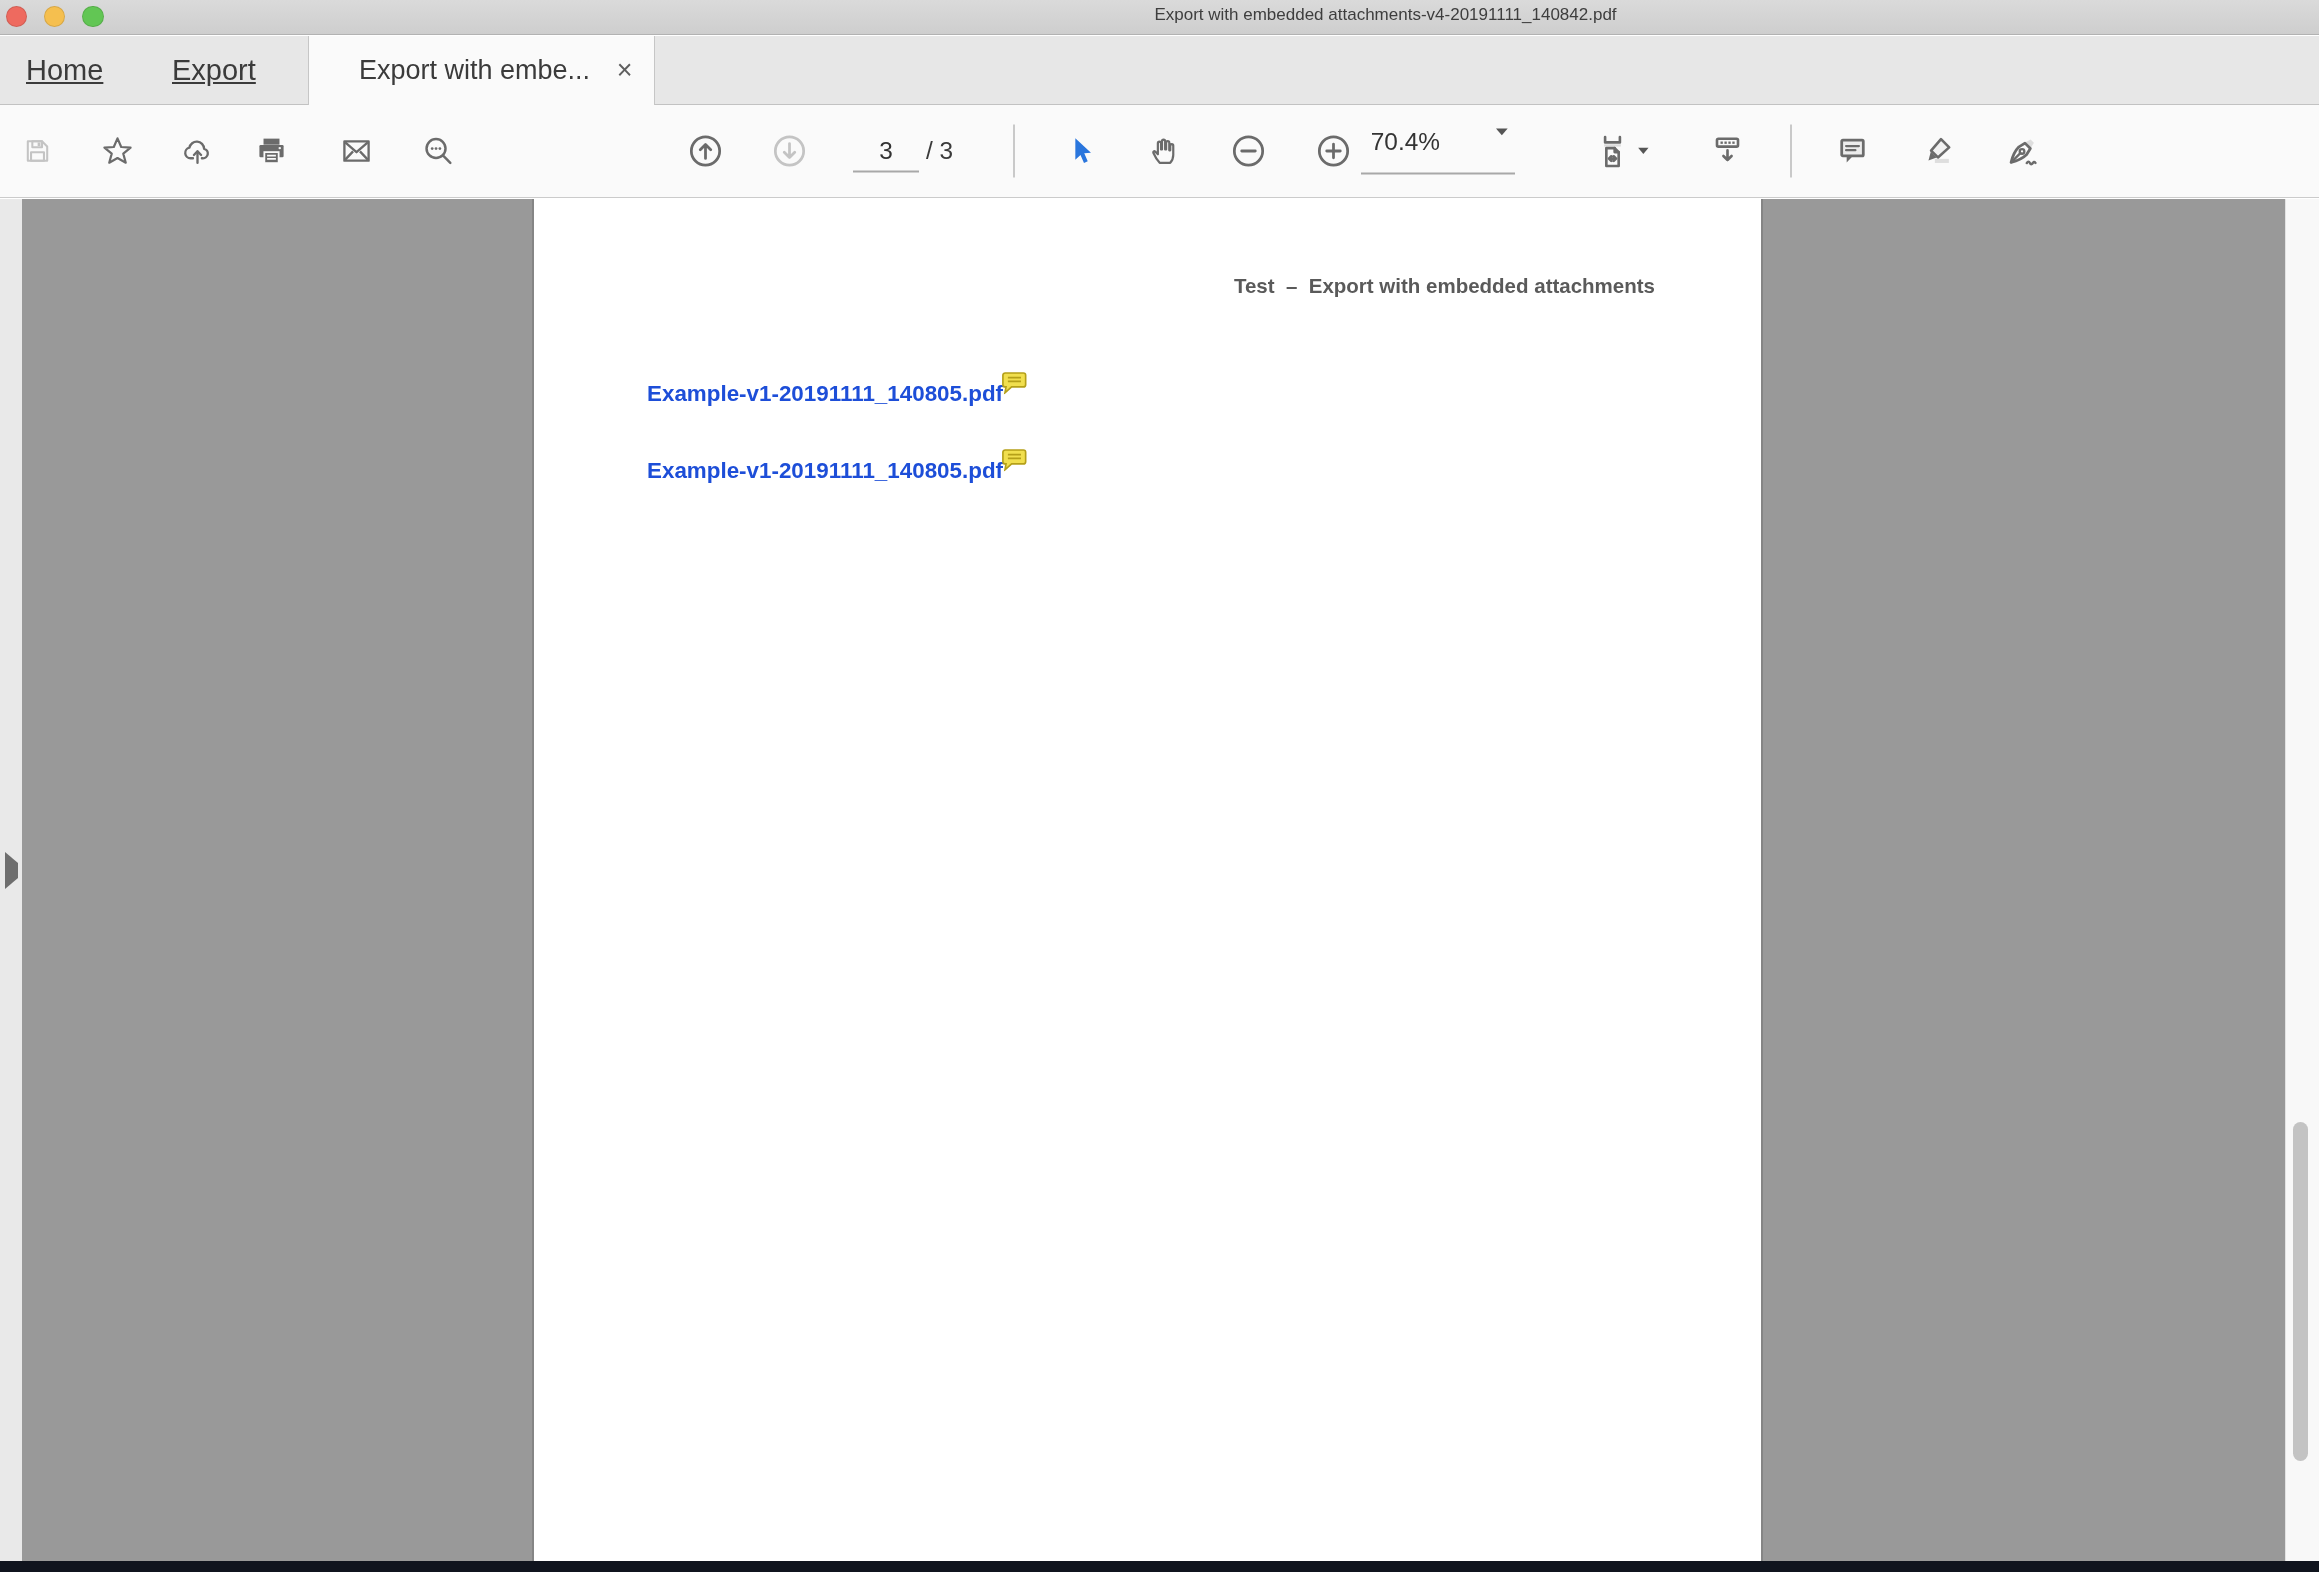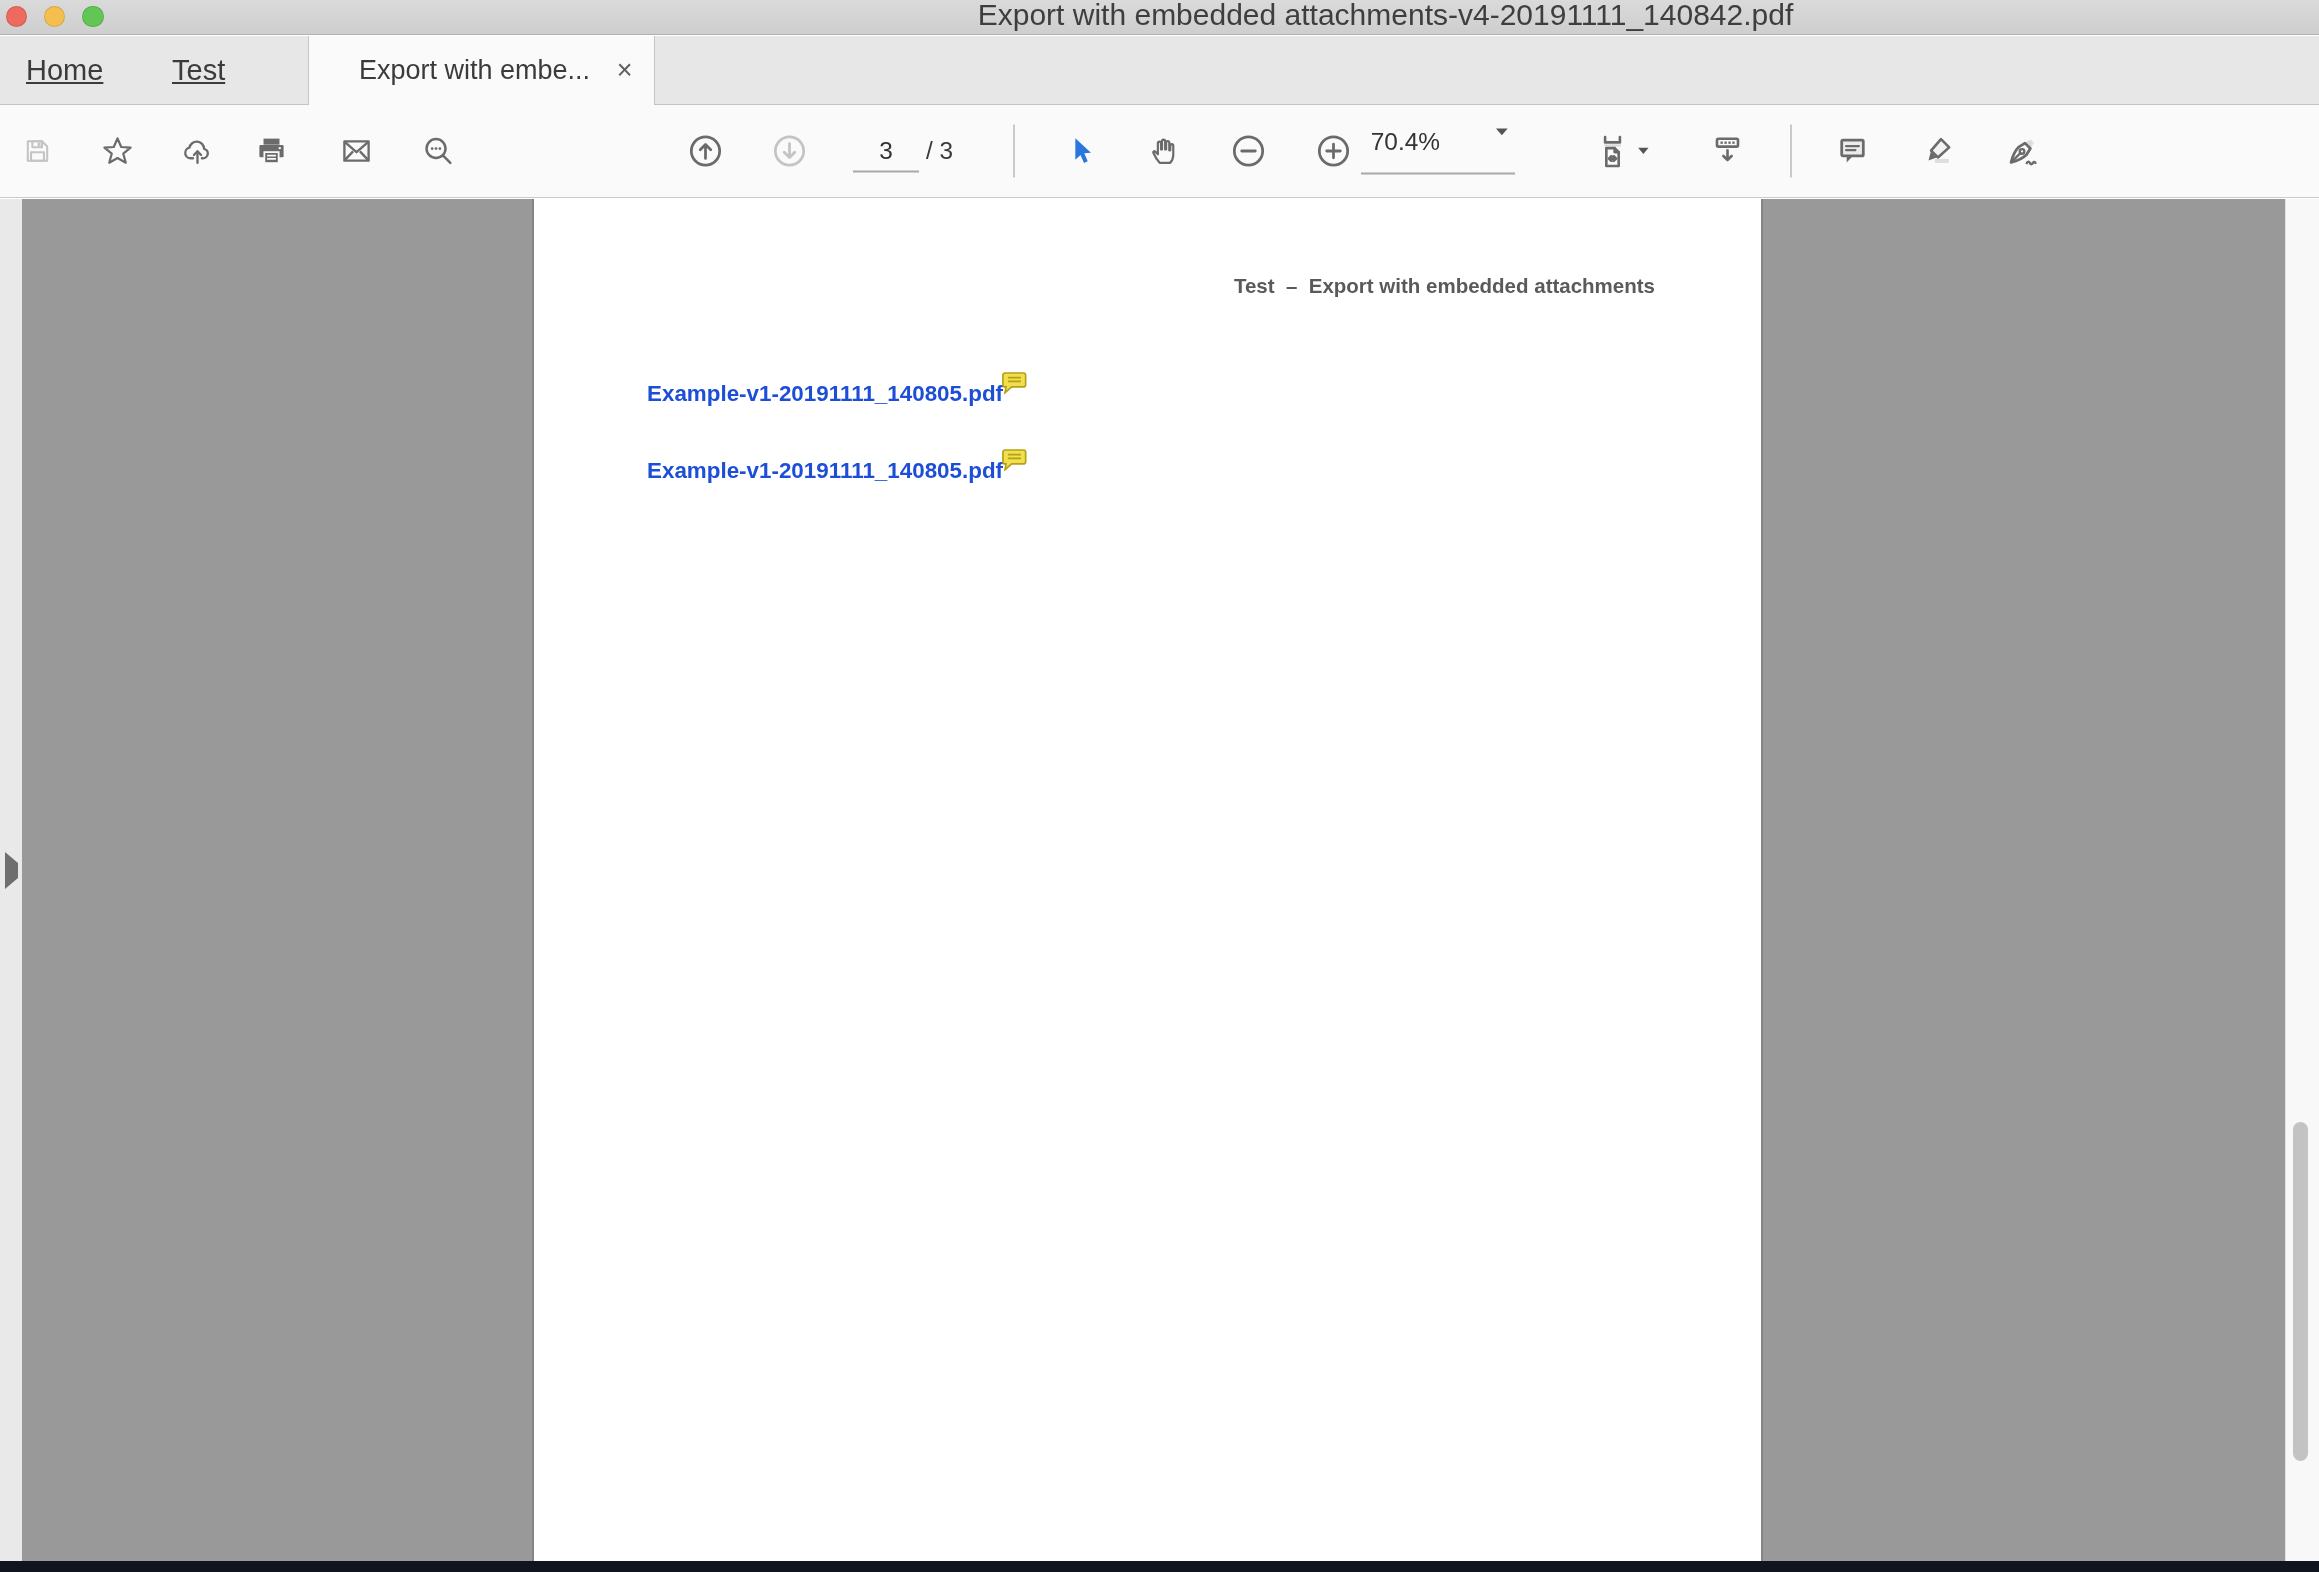--- a/index.html
+++ b/index.html
@@ -10,21 +10,21 @@
   
   .titlebar { position:absolute; top:0; left:0; right:0; height:35px;
               background:linear-gradient(#dadada,#cecece); border-bottom:1px solid #b2b2b2; }
   .traffic { position:absolute; top:5.9px; left:5.9px; display:flex; gap:16.6px; }
   .light { width:21.5px; height:21.5px; border-radius:50%; border:1px solid rgba(0,0,0,.12); padding:0; }
   .light.red    { background:#ee6a5f; }
   .light.yellow { background:#f5bf4f; }
   .light.green  { background:#62c654; }
   .win-title { position:absolute; top:0; left:456px; right:4px; height:29px;
                display:flex; align-items:center; justify-content:center;
-               font-size:30px; color:#3e3e3e; white-space:nowrap; }
+               font-size:17px; color:#3e3e3e; white-space:nowrap; }
 
   
   .tabbar { position:absolute; top:36px; left:0; right:0; height:69px;
             background:#e7e7e7; border-bottom:1px solid #c2c2c2; }
   .tab-label { position:absolute; top:0; height:100%; display:flex; align-items:center;
                font-size:29px; color:#3b3b3b; background:none; border:0; padding:0; cursor:default;text-decoration:underline; }
   .tab-home  { left:26px; }
   .tab-tools { left:172px; }
   .doc-tab { position:absolute; top:0; bottom:-1px; left:308px; width:347px; z-index:2;
              background:#fafafa; border-left:1px solid #c6c6c6; border-right:1px solid #c6c6c6;
@@ -98,21 +98,21 @@
     <div class="traffic">
       <button class="light red"></button>
       <button class="light yellow"></button>
       <button class="light green"></button>
     </div>
     <div class="win-title">Export with embedded attachments-v4-20191111_140842.pdf</div>
   </div>
 
   <div class="tabbar">
     <button class="tab-label tab-home">Home</button>
-    <button class="tab-label tab-tools">Test</button>
+    <button class="tab-label tab-tools">Export</button>
     <div class="doc-tab">
       <span class="doc-tab-text">Export with embe...</span>
       <button class="doc-tab-close">×</button>
     </div>
   </div>
 
   <div class="toolbar">
 
     <button class="tb disabled" style="left:15.6px">
       <svg width="31" height="31" viewBox="0 0 24 24" fill="none" stroke="currentColor" stroke-width="1.6" stroke-linejoin="round">

